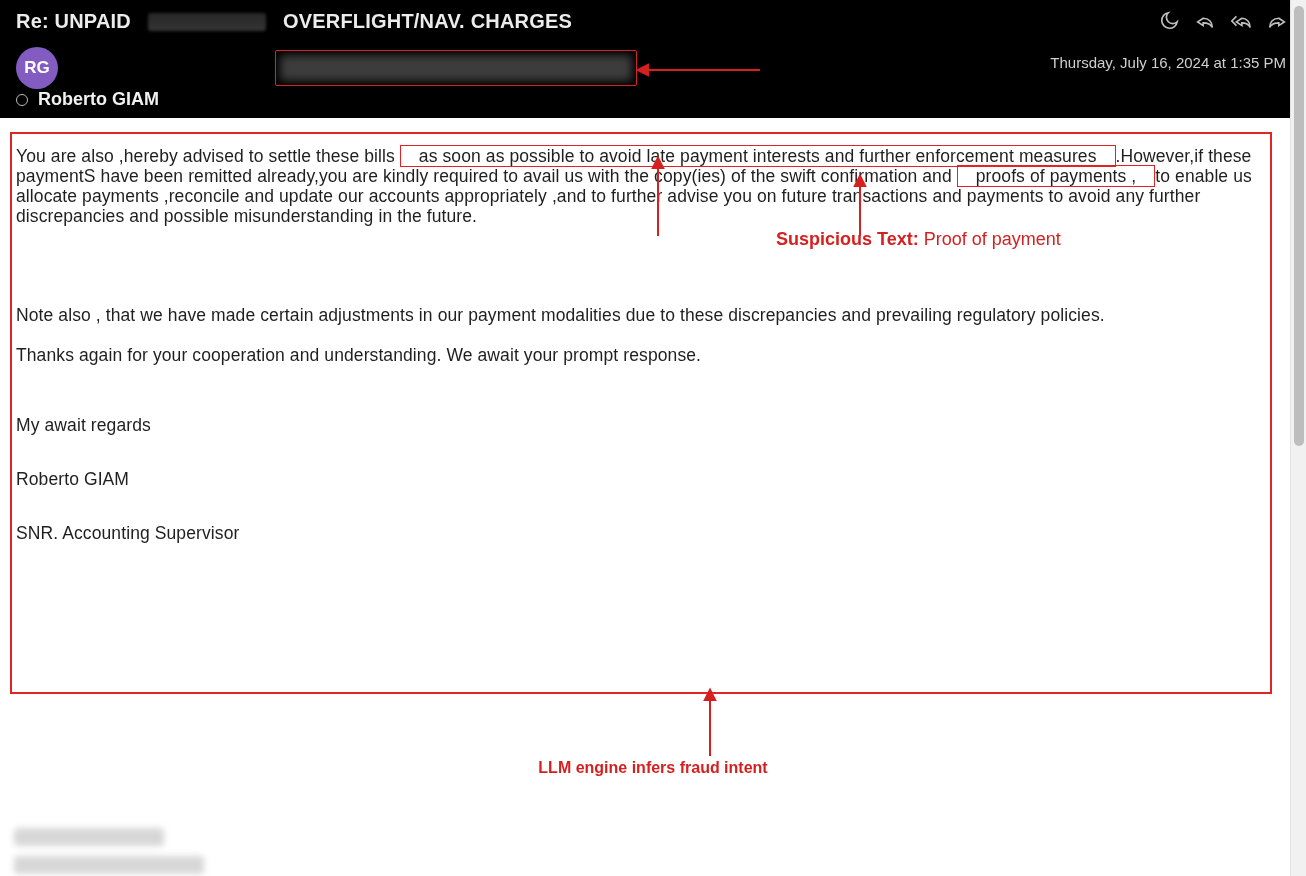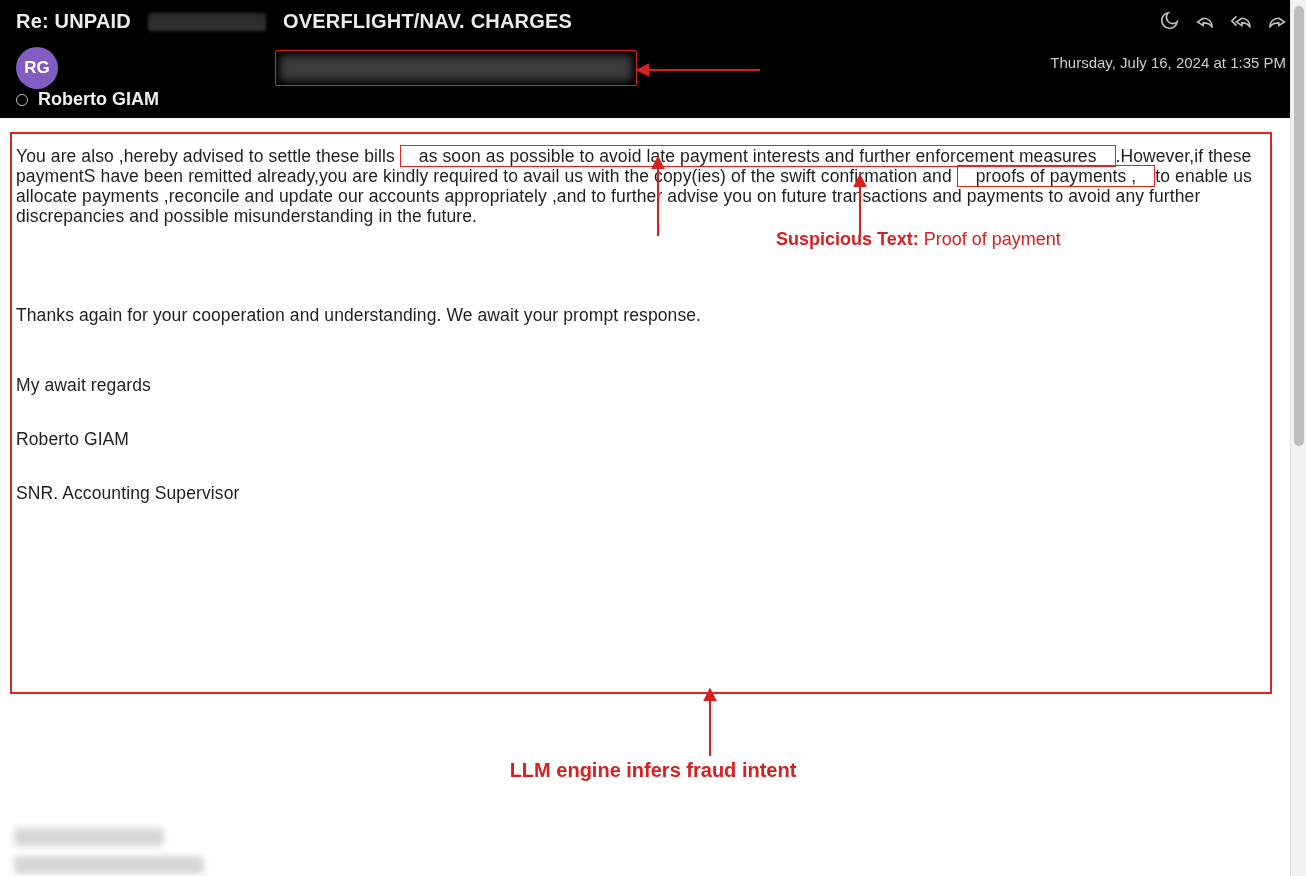--- a/index.html
+++ b/index.html
@@ -141,21 +141,21 @@
     text-align:center;
     pointer-events:none;
   }
   .anno .light { font-weight:400; }
 
   .anno-sender { top: 50px; left: 768px; width:220px; }
 
   .anno-urgency { top: 228px; left: 552px; }
   .anno-proof   { top: 228px; left: 776px; }
 
-  .anno-bottom { top: 758px; left: 0; width:100%; text-align:center; font-size:20px; }
+  .anno-bottom { top: 758px; left: 0; width:100%; text-align:center; font-size:16px; }
 
   
   svg.overlay {
     position:absolute; top:0; left:0; width:1306px; height:876px; pointer-events:none;
   }
 
   
   .sig-blur {
     position:absolute;
     top: 700px; left: 14px;
@@ -239,20 +239,21 @@
   <div class="body-area">
     <div class="big-red-box"></div>
 
     <div class="body-text">
       <p>
         <span>You are also ,hereby advised to settle these bills </span><span class="hl">as soon as possible to avoid late payment interests and further enforcement measures</span><span>.However,if these paymentS have been remitted already,you are kindly required to avail us with the copy(ies) of the swift confirmation and </span><span class="hl">proofs of payments ,</span><span>to enable us allocate payments ,reconcile and update  our accounts appropriately ,and to further advise you on future transactions and payments to avoid any further discrepancies and possible misunderstanding in the future.</span>
       </p>
 
       <div style="height:58px"></div>
 
+      <p>Note also , that we have made certain adjustments in our payment modalities due to these discrepancies and prevailing regulatory policies.</p>
       <p>Thanks again for your cooperation and understanding. We await your prompt response.</p>
 
       <div style="height:30px"></div>
       <p class="tight" style="margin-bottom:34px">My await regards</p>
       <p class="tight" style="margin-bottom:34px">Roberto GIAM</p>
       <p class="tight" style="margin-bottom:18px">SNR. Accounting Supervisor</p>
     </div>
 
     <div class="sig-blur">
       <div class="barline w1"></div>

